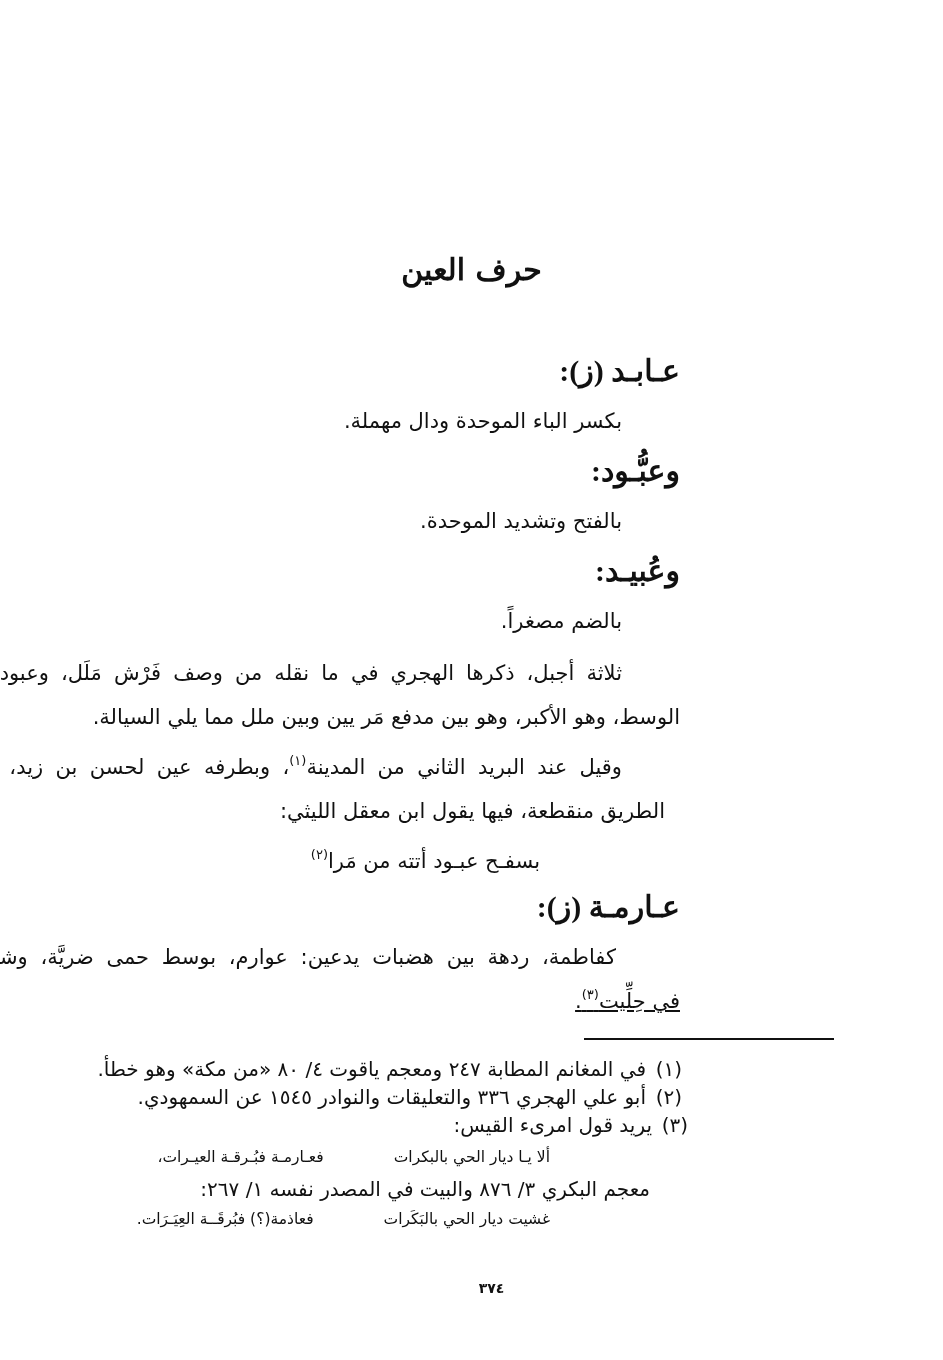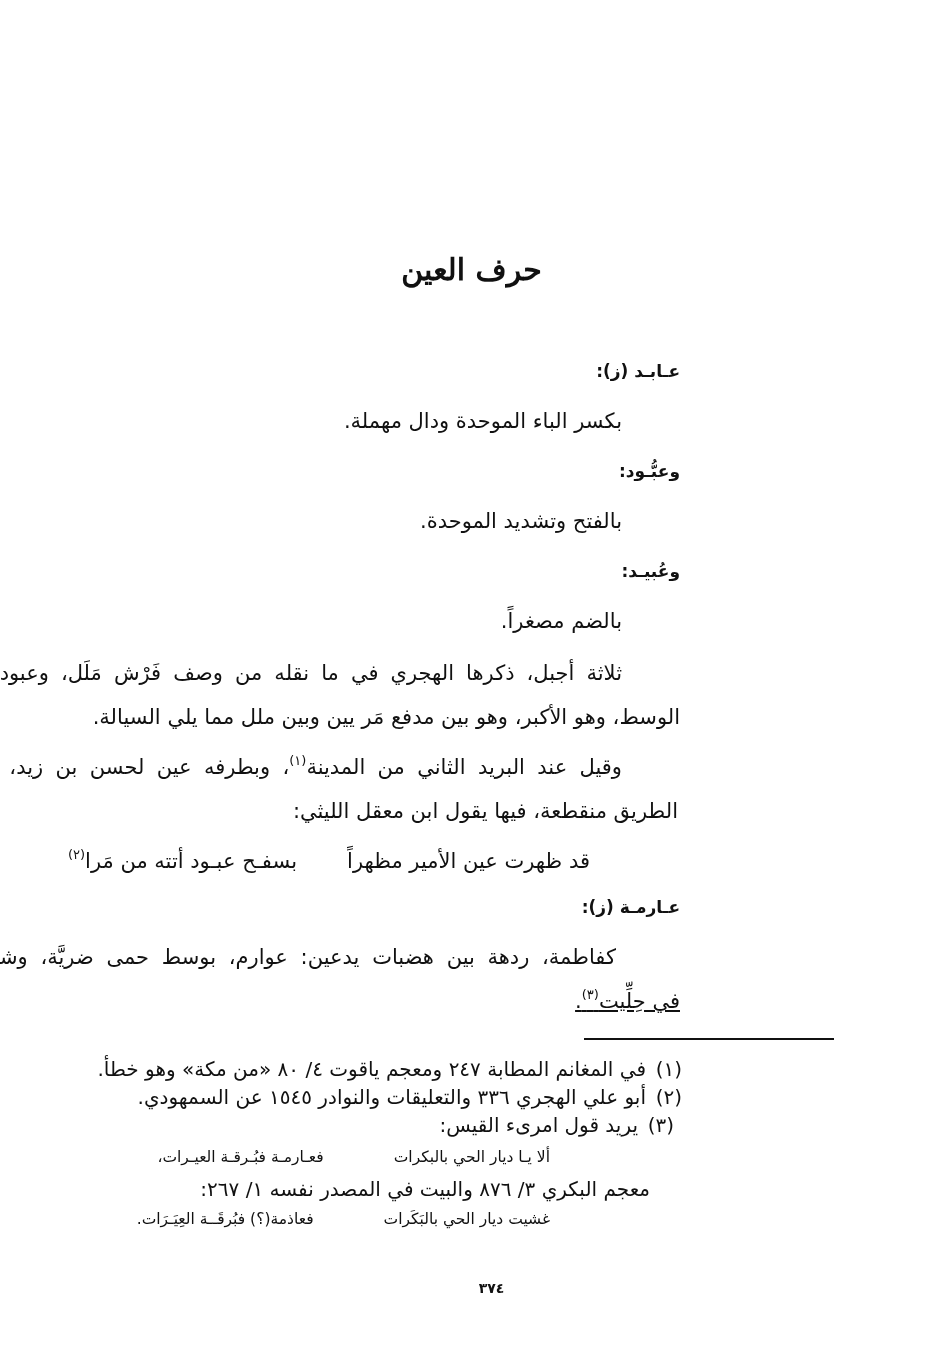--- a/index.html
+++ b/index.html
@@ -34,21 +34,22 @@
     }
     .line {
       position: absolute;
       direction: rtl;
       white-space: nowrap;
       font-size: 21px;
       line-height: 30px;
     }
     .head {
       font-weight: bold;
-      font-size: 17px;
+      font-size: 30px;
+      font-family: Liberation Serif, serif;
     }
     .justify {
       text-align: justify;
       text-align-last: justify;
       white-space: normal;
     }
     sup {
       font-size: 13px;
       vertical-align: 9px;
       line-height: 0;
@@ -112,44 +113,43 @@
 
   <div class="line head" style="top:556px; right:110px;">وعُبيـد:</div>
   <div class="line" style="top:606px; right:168px;margin-left:11px;">بالضم مصغراً.</div>
 
   <div class="line" style="top:702px; right:110px;">الوسط، وهو الأكبر، وهو بين مدفع مَر يين وبين ملل مما يلي السيالة.</div>
   <div class="line justify" style="top:658px; right:110px; width:720px; padding-right:58px; box-sizing:border-box;">ثلاثة أجبل، ذكرها الهجري في ما نقله من وصف فَرْش مَلَل، وعبود في</div>
 
   <div class="line justify" style="top:752px; right:110px; width:720px; padding-right:58px; box-sizing:border-box;">
     <span>وقيل عند البريد الثاني من المدينة</span><sup>(١)</sup><span>، وبطرفه عين لحسن بن زيد، على</span>
   </div>
-  <div class="line" style="top:796px; right:112px;">الطريق منقطعة، فيها يقول ابن معقل الليثي:</div>
+  <div class="line" style="top:796px; right:125px;">الطريق منقطعة، فيها يقول ابن معقل الليثي:</div>
 
   <div class="verse" style="top:846px; right:200px;">
-    <span class="hemistich">قد ظهرت عين الأمير مظهراً</span>
     <span style="display:inline-block; width:50px;"></span>
     <span class="hemistich"><span>بسفـح عبـود أتته من مَرا</span><sup>(٢)</sup></span>
   </div>
 
   <div class="line head" style="top:892px; right:110px;">عـارمـة (ز):</div>
 
   <div class="line justify" style="top:942px; right:116px; width:720px; padding-right:58px; box-sizing:border-box;">كفاطمة، ردهة بين هضبات يدعين: عوارم، بوسط حمى ضريَّة، وشاهدها</div>
   <div class="line" style="top:986px; right:110px;text-decoration:underline;">
     <span>في حِلِّيت</span><sup>(٣)</sup><span>.</span>
   </div>
 
   <div class="rule"></div>
 
   <div class="fn" style="top:1058px; right:108px;">
     <span class="num">(١)</span><span>في المغانم المطابة ٢٤٧ ومعجم ياقوت ٤/ ٨٠ «من مكة» وهو خطأ.</span>
   </div>
   <div class="fn" style="top:1086px; right:108px;">
     <span class="num">(٢)</span><span>أبو علي الهجري ٣٣٦ والتعليقات والنوادر ١٥٤٥ عن السمهودي.</span>
   </div>
-  <div class="fn" style="top:1114px; right:116px;text-align:right;">
+  <div class="fn" style="top:1114px; right:102px;text-align:right;">
     <span class="num">(٣)</span><span>يريد قول امرىء القيس:</span>
   </div>
 
   <div class="fn-verse" style="top:1146px; right:240px;">
     <span>ألا يـا ديار الحي بالبكرات</span>
     <span style="display:inline-block; width:70px;"></span>
     <span>فعـارمـة فبُـرقـة العيـرات،</span>
   </div>
   <div class="fn" style="top:1178px; right:140px;">معجم البكري ٣/ ٨٧٦ والبيت في المصدر نفسه ١/ ٢٦٧:</div>
   <div class="fn-verse" style="top:1208px; right:240px;">

